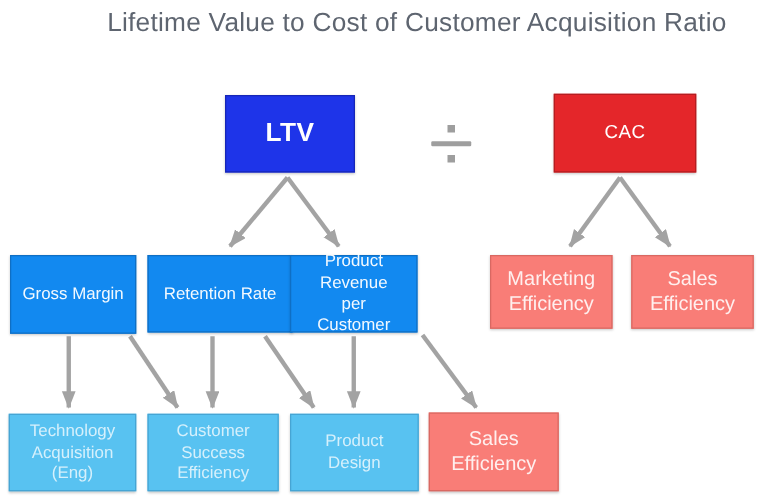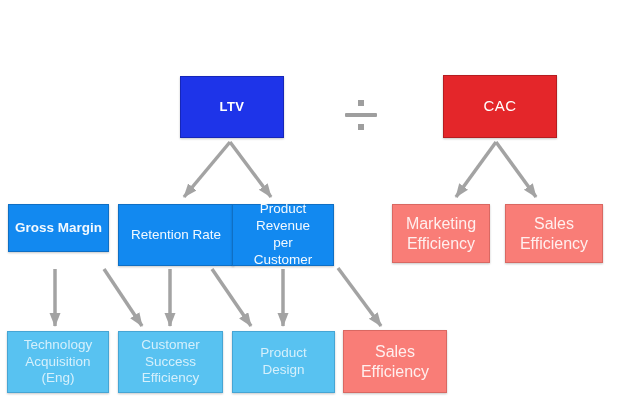--- a/index.html
+++ b/index.html
@@ -12,30 +12,30 @@
     text-align:center; font-size:21px; font-weight:500; color:#5e6570;
     letter-spacing:0.2px;
   }
   .arrows { position:absolute; left:0; top:0; width:617px; height:400px; }
   .node {
     position:absolute; box-sizing:border-box;
     display:flex; align-items:center; justify-content:center;
     text-align:center; line-height:1.25; color:#ffffff;
     box-shadow:0 1px 2px rgba(0,0,0,0.22);
   }
-  .b-ltv   { background:#1e34e9; border:1px solid #1626b8; font-weight:bold; font-size:13px; letter-spacing:0.4px; }
+  .b-ltv   { background:#1e34e9; border:1px solid #1626b8; font-weight:bold; font-size:21px; letter-spacing:0.4px; }
   .b-cac   { background:#e4262a; border:1px solid #b51d20; font-weight:normal; font-size:15px; letter-spacing:0.4px; }
   .b-mid   { background:#1289f0; border:1px solid #0f6fc4; font-size:13.5px; color:rgba(255,255,255,0.95); }
   .b-light { background:#58c2f1; border:1px solid #46a5d4; font-size:13.5px; color:rgba(255,255,255,0.75); }
   .b-salmon{ background:#f97d77; border:1px solid #d96862; font-size:16px; color:rgba(255,255,255,0.88); }
 
   
   .p-ltv        { left:180px; top:76px;  width:104px; height:62px; }
   .p-cac        { left:443px; top:75px;  width:114px; height:63px; }
-  .p-gross      { left:8px;   top:204px; width:101px; height:48px;font-weight:bold; }
+  .p-gross      { left:8px;   top:204px; width:101px; height:63px; }
   .p-retention  { left:118px; top:204px; width:116px; height:62px; }
   .p-avgrev     { left:232px; top:204px; width:102px; height:62px; padding:0 12px; }
   .p-marketing  { left:392px; top:204px; width:98px;  height:59px; padding:0 6px; }
   .p-salescac   { left:505px; top:204px; width:98px;  height:59px; padding:0 6px; }
   .p-tech       { left:7px;   top:331px; width:102px; height:62px; padding:0 8px; }
   .p-custsucc   { left:118px; top:331px; width:105px; height:62px; padding:0 0; }
   .p-product    { left:232px; top:331px; width:103px; height:62px; padding:0 10px; }
   .p-salesltv   { left:343px; top:330px; width:104px; height:63px; padding:0 8px; }
 
   
@@ -43,20 +43,21 @@
   .divide .bar { position:absolute; left:0; top:15px; width:32px; height:4px; background:#9e9e9e; border-radius:1px; }
   .divide .dot { position:absolute; left:13px; width:6px; height:6px; background:#9e9e9e; }
   .divide .dot.top { top:2px; }
   .divide .dot.bottom { top:26px; }
 </style>
 </head>
 <body>
 
 <div class="canvas">
 
+  <div class="title">Lifetime Value to Cost of Customer Acquisition Ratio</div>
 
   <svg class="arrows" viewBox="0 0 617 400">
     <defs>
       <marker id="ah" markerUnits="userSpaceOnUse" markerWidth="15" markerHeight="12" refX="13" refY="5.5" orient="auto">
         <path d="M0,0 L14,5.5 L0,11 Z" fill="#a3a3a3"></path>
       </marker>
     </defs>
     <g stroke="#a3a3a3" stroke-width="3.5">
       <line x1="230" y1="142" x2="184" y2="197" marker-end="url(#ah)"></line>
       <line x1="230" y1="142" x2="271" y2="197" marker-end="url(#ah)"></line>

